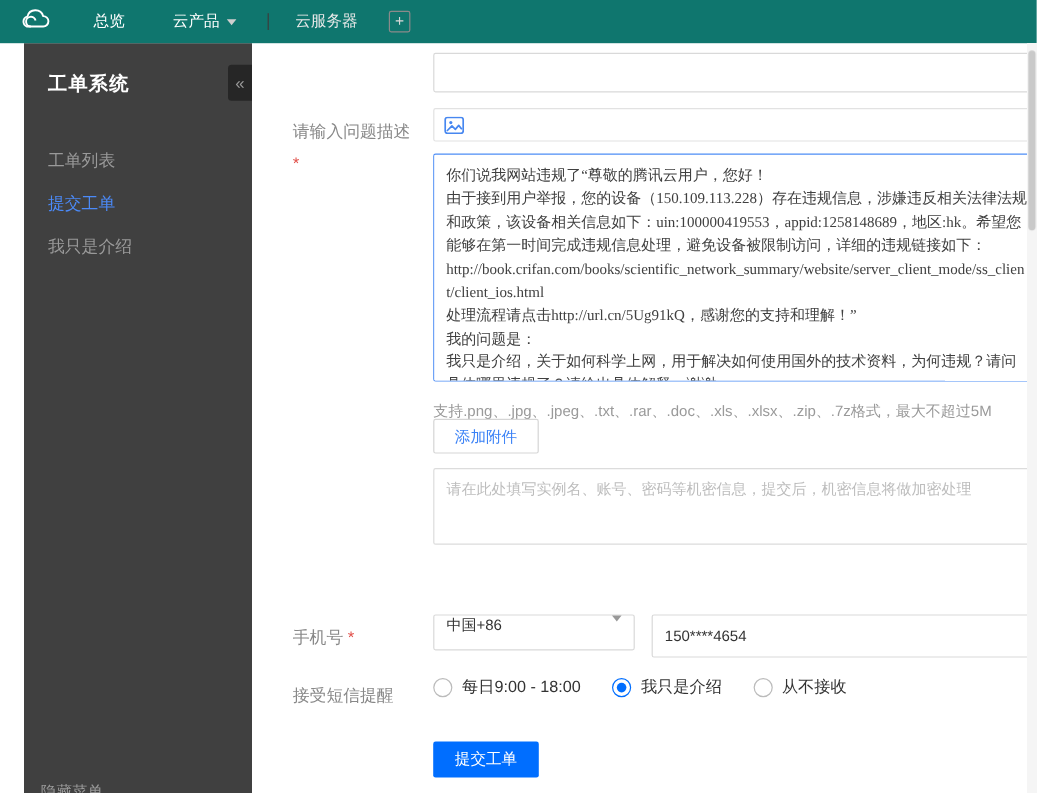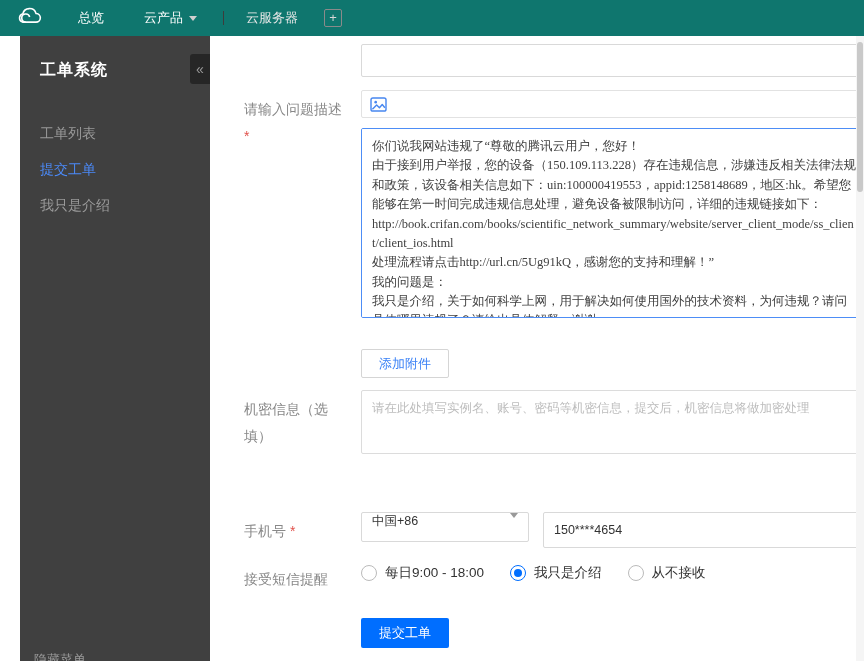--- a/index.html
+++ b/index.html
@@ -161,24 +161,24 @@
       </span>
     </div>
 
     <textarea class="desc-area" spellcheck="false" style="">你们说我网站违规了“尊敬的腾讯云用户，您好！
 由于接到用户举报，您的设备（150.109.113.228）存在违规信息，涉嫌违反相关法律法规和政策，该设备相关信息如下：uin:100000419553，appid:1258148689，地区:hk。希望您能够在第一时间完成违规信息处理，避免设备被限制访问，详细的违规链接如下：
 http://book.crifan.com/books/scientific_network_summary/website/server_client_mode/ss_client/client_ios.html
 处理流程请点击http://url.cn/5Ug91kQ，感谢您的支持和理解！”
 我的问题是：
 我只是介绍，关于如何科学上网，用于解决如何使用国外的技术资料，为何违规？请问具体哪里违规了？请给出具体解释，谢谢。</textarea>
 
+    <div class="attach-hint">支持.png、.jpg、.jpeg、.txt、.rar、.doc、.xls、.xlsx、.zip、.7z格式，最大不超过5M</div>
 
     <button class="attach-btn">添加附件</button>
 
-    <div class="field-label secret-label">机密信息（选填）</div>
     <textarea class="secret-area" placeholder="请在此处填写实例名、账号、密码等机密信息，提交后，机密信息将做加密处理" style=""></textarea>
 
     <div class="field-label phone-label">
       <span>手机号</span>
       <span class="req">*</span>
     </div>
     <div class="country-select">
       <span>中国+86</span>
       <span class="sel-caret"></span>
     </div>

